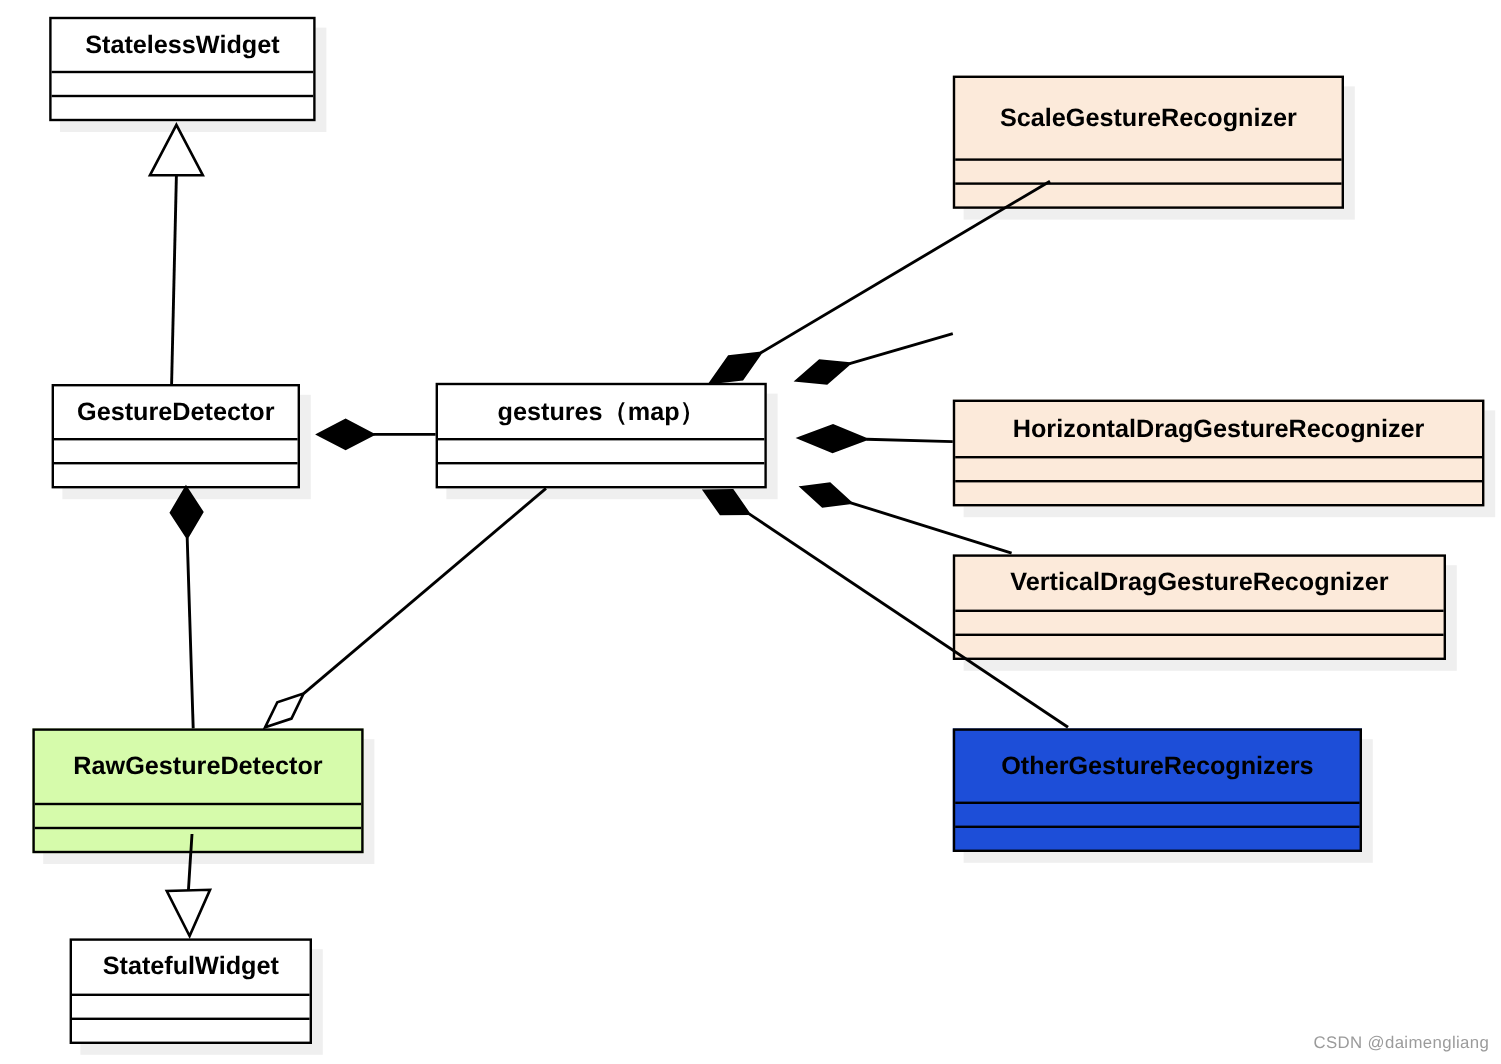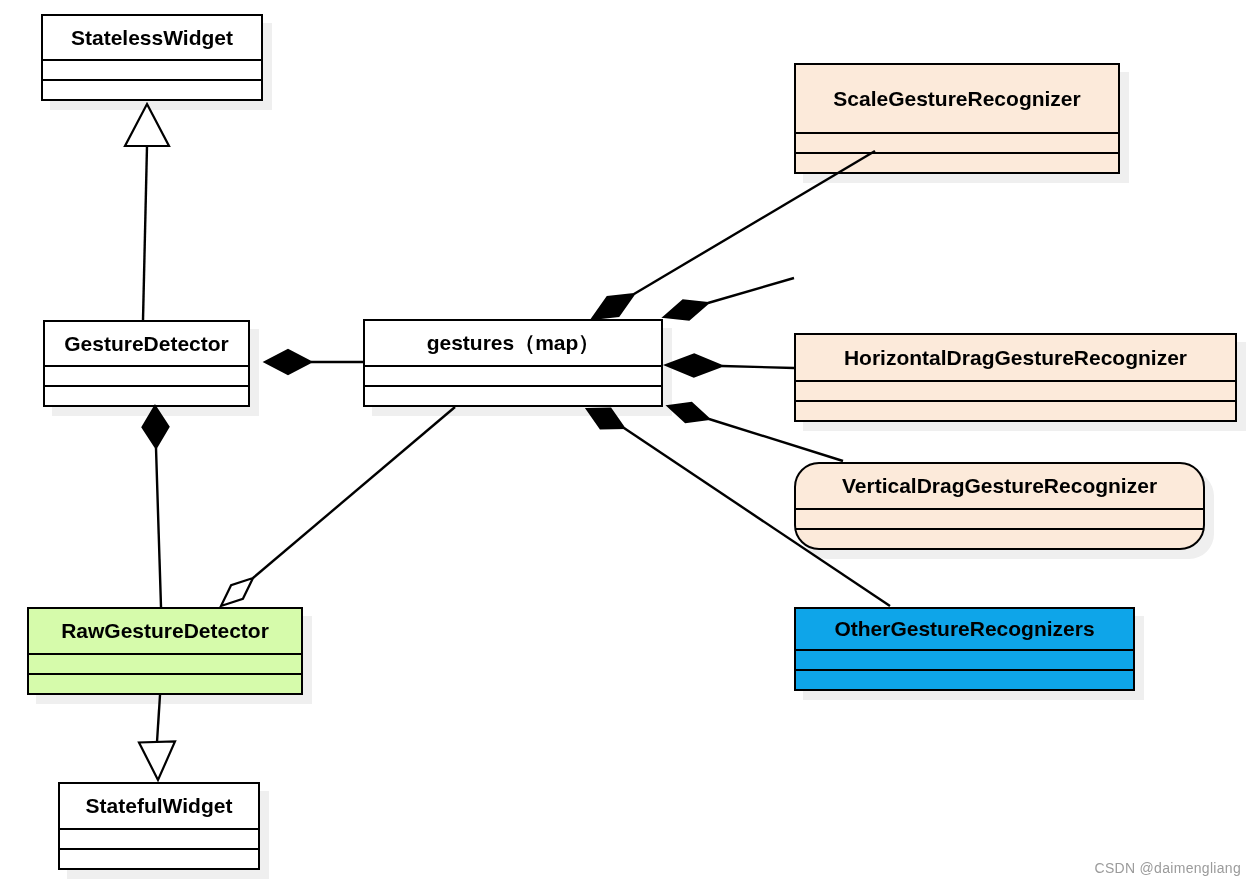--- a/index.html
+++ b/index.html
@@ -106,48 +106,48 @@
 <div class="uml-class" style="left: 41px; top: 14px; width: 222px; height: 87px; background: rgb(255, 255, 255);">
       <div class="uml-title">StatelessWidget</div>
       <div class="uml-compartment"></div>
       <div class="uml-compartment"></div>
     </div>
     <div class="uml-class" style="left: 43px; top: 320px; width: 207px; height: 87px; background: rgb(255, 255, 255);">
       <div class="uml-title">GestureDetector</div>
       <div class="uml-compartment"></div>
       <div class="uml-compartment"></div>
     </div>
-    <div class="uml-class" style="left: 363px; top: 319px; width: 300px; height: 88px; background: rgb(255, 255, 255);">
+    <div class="uml-class" style="left: 363px; top: 319px; width: 276px; height: 88px; background: rgb(255, 255, 255);">
       <div class="uml-title">gestures（map）</div>
       <div class="uml-compartment"></div>
       <div class="uml-compartment"></div>
     </div>
-    <div class="uml-class" style="left: 27px; top: 607px; width: 276px; height: 88px; background: rgb(214, 251, 171);">
+    <div class="uml-class" style="left: 27px; top: 607px; width: 276px; height: 104px; background: rgb(214, 251, 171);">
       <div class="uml-title">RawGestureDetector</div>
       <div class="uml-compartment"></div>
       <div class="uml-compartment"></div>
     </div>
     <div class="uml-class" style="left: 58px; top: 782px; width: 202px; height: 88px; background: rgb(255, 255, 255);">
       <div class="uml-title">StatefulWidget</div>
       <div class="uml-compartment"></div>
       <div class="uml-compartment"></div>
     </div>
     <div class="uml-class" style="left: 794px; top: 63px; width: 326px; height: 111px; background: rgb(252, 234, 218);">
       <div class="uml-title">ScaleGestureRecognizer</div>
       <div class="uml-compartment"></div>
       <div class="uml-compartment"></div>
     </div>
     <div class="uml-class" style="left: 794px; top: 333px; width: 443px; height: 89px; background: rgb(252, 234, 218);">
       <div class="uml-title">HorizontalDragGestureRecognizer</div>
       <div class="uml-compartment"></div>
       <div class="uml-compartment"></div>
     </div>
-    <div class="uml-class" style="left: 794px; top: 462px; width: 411px; height: 88px; background: rgb(252, 234, 218); border-radius: 25px;">
+    <div class="uml-class" style="left: 794px; top: 462px; width: 411px; height: 88px; background: rgb(252, 234, 218);">
       <div class="uml-title">VerticalDragGestureRecognizer</div>
       <div class="uml-compartment"></div>
       <div class="uml-compartment"></div>
     </div>
-    <div class="uml-class" style="left: 794px; top: 607px; width: 341px; height: 84px; background: #0ea5e9;">
+    <div class="uml-class" style="left: 794px; top: 607px; width: 341px; height: 103px; background: #1d4ed8;">
       <div class="uml-title">OtherGestureRecognizers</div>
       <div class="uml-compartment"></div>
       <div class="uml-compartment"></div>
     </div>
   </div>
 
 </body></html>

